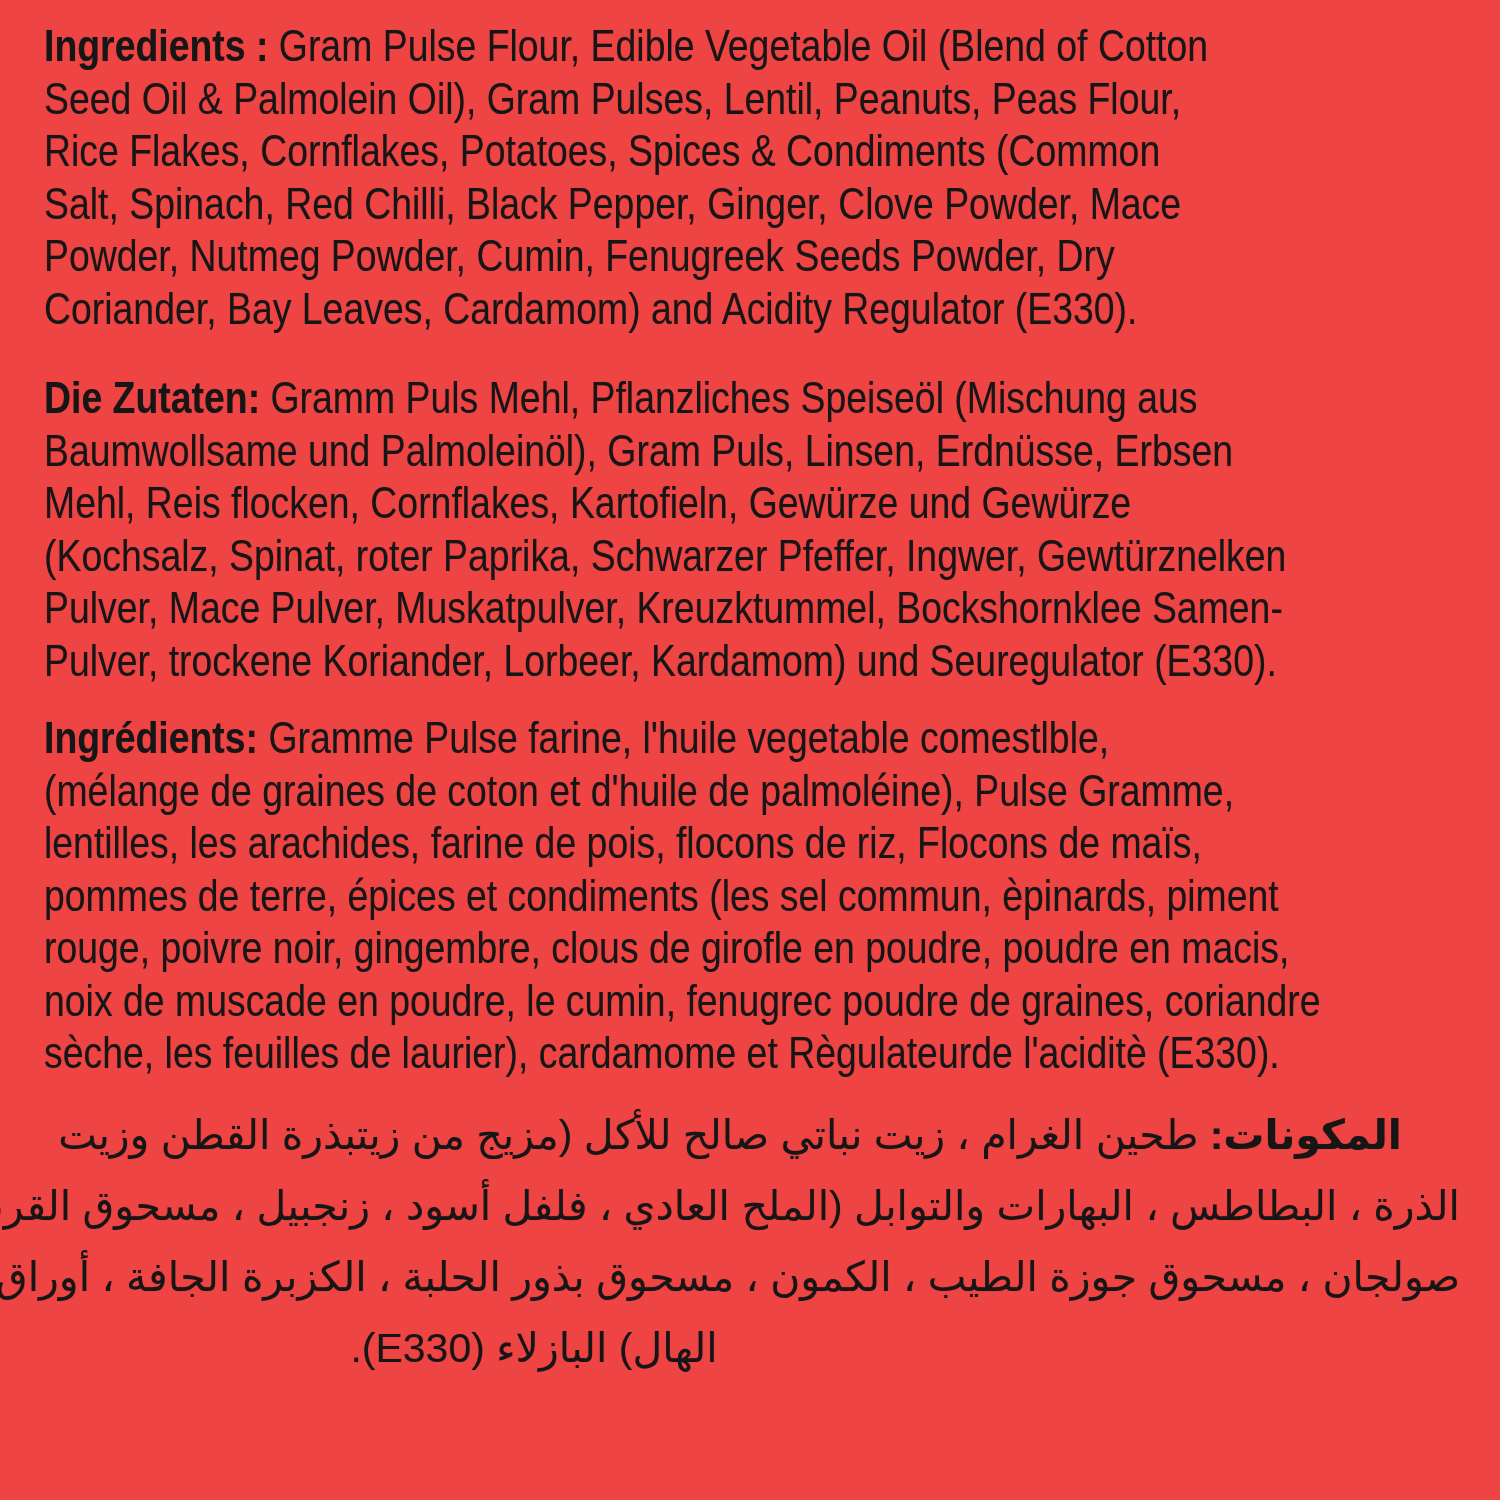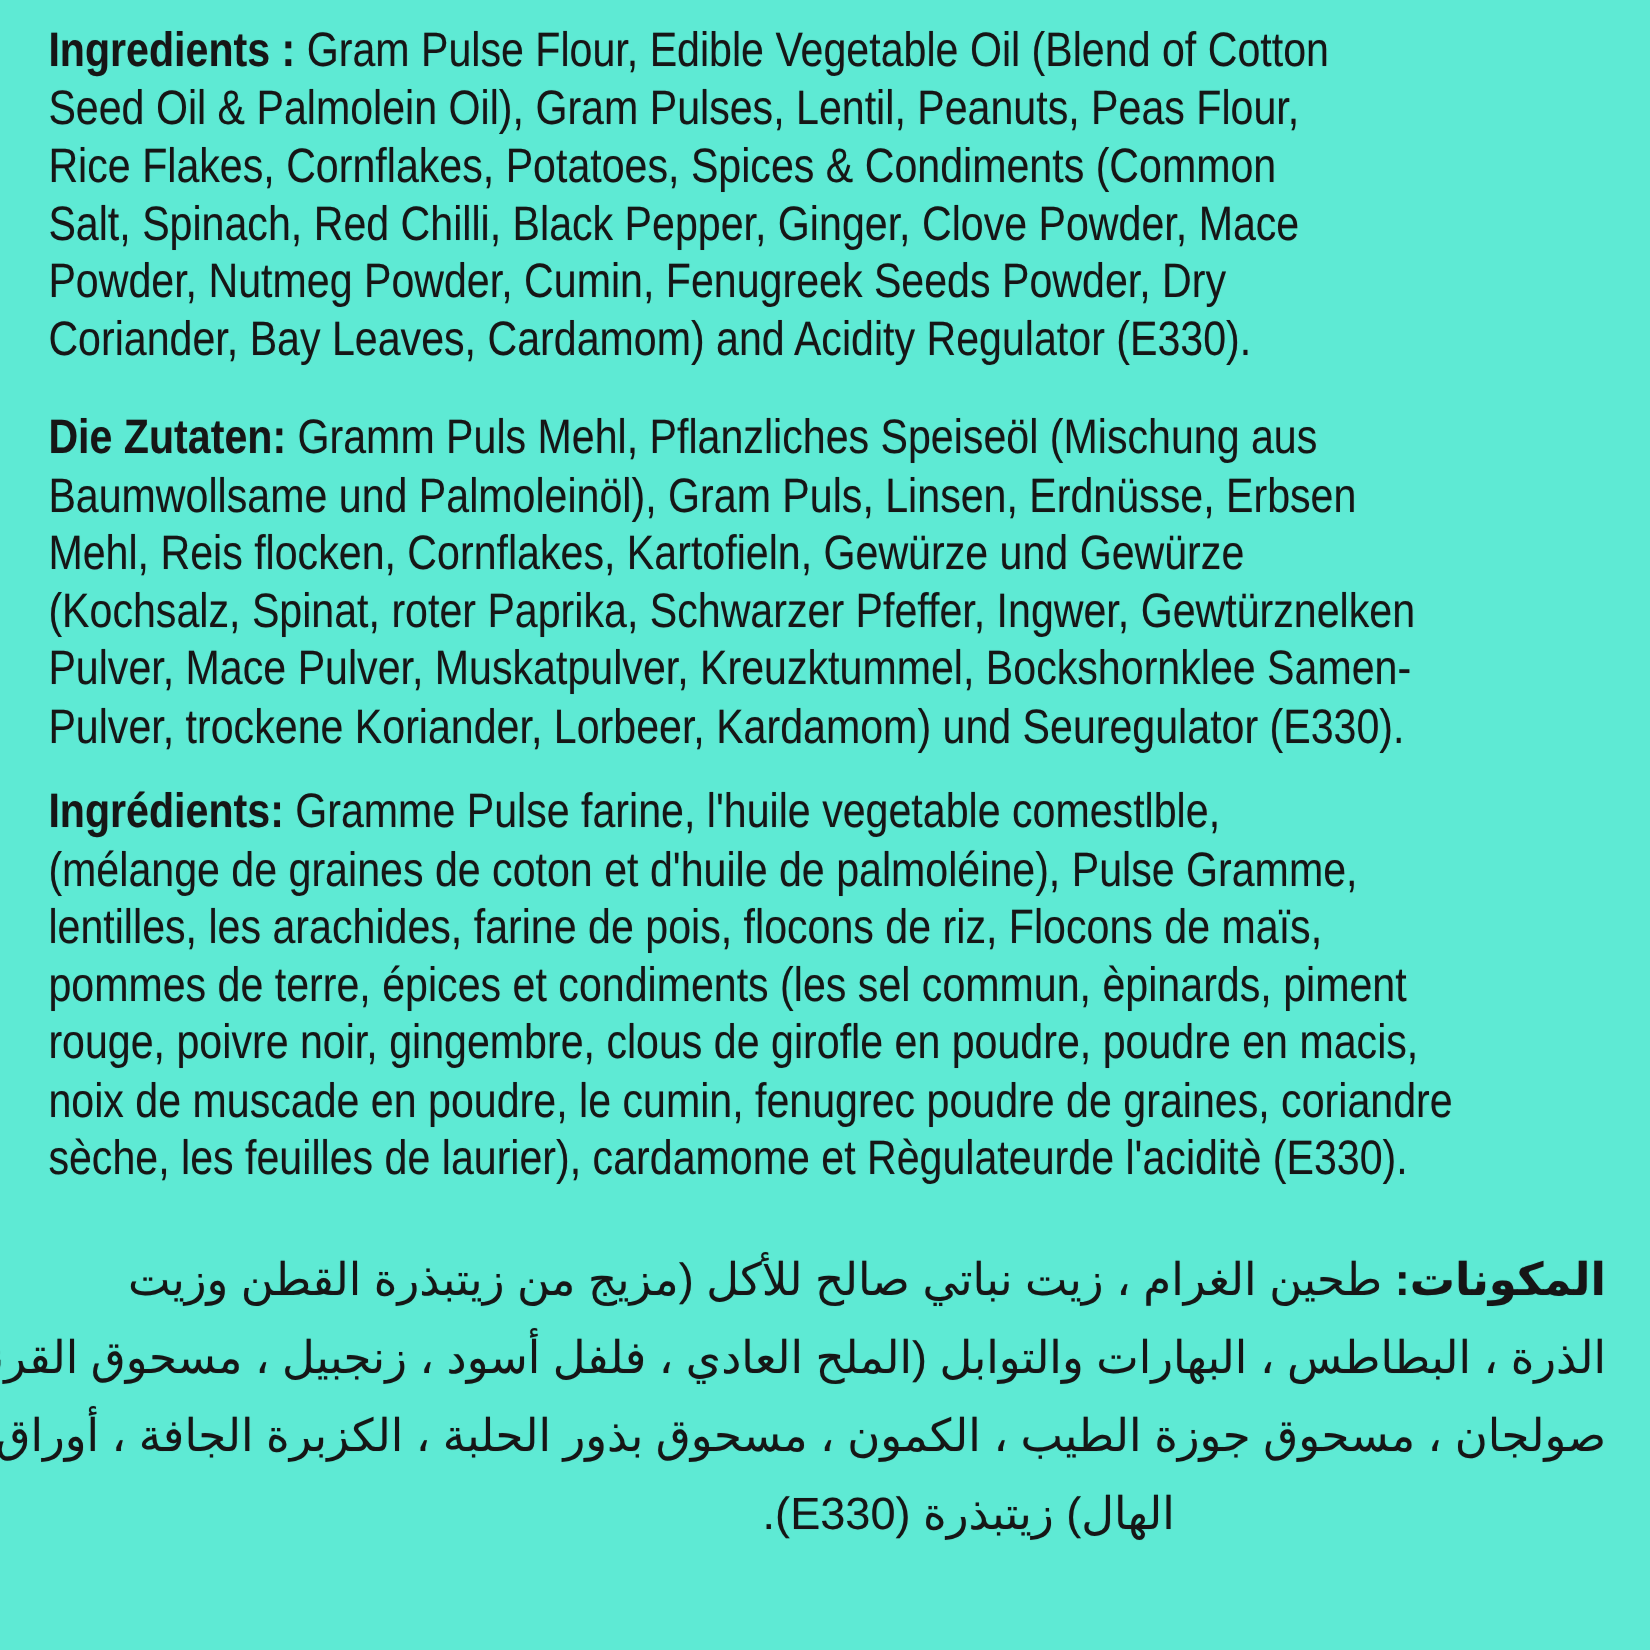--- a/index.html
+++ b/index.html
@@ -7,21 +7,21 @@
     padding: 0;
     width: 1500px;
     height: 1500px;
     background: #ffffff;
     overflow: hidden;
   }
   .page {
     position: relative;
     width: 1500px;
     height: 1500px;
-    background: #5eead4;
+    background: #ef4444;
     color: #161616;
     font-family: "Liberation Sans", "DejaVu Sans", sans-serif;
     text-shadow: 0 0 1px rgba(0,0,0,0.28);
   }
   .para {
     position: absolute;
     left: 44px;
     right: 0;
   }
   .latin {
@@ -41,21 +41,21 @@
     text-align: right;
     padding-right: 40px;
     font-size: 41px;
     line-height: 71px;
     white-space: nowrap;
   }
   .ar-lastline { padding-right: 392px; }
   #para-en { top: 20px; }
   #para-de { top: 372px; }
   #para-fr { top: 712px; }
-  #para-ar { top: 1128px; }
+  #para-ar { top: 1100px; text-align: center; }
 </style>
 </head>
 <body>
 
 <div class="page">
 
   <section class="para latin" id="para-en">
     <div class="line"><span class="bold">Ingredients :</span><span> Gram Pulse Flour, Edible Vegetable Oil (Blend of Cotton</span></div>
     <div class="line">Seed Oil &amp; Palmolein Oil), Gram Pulses, Lentil, Peanuts, Peas Flour,</div>
     <div class="line">Rice Flakes, Cornflakes, Potatoes, Spices &amp; Condiments (Common</div>
@@ -80,16 +80,16 @@
     <div class="line">pommes de terre, épices et condiments (les sel commun, èpinards, piment</div>
     <div class="line">rouge, poivre noir, gingembre, clous de girofle en poudre, poudre en macis,</div>
     <div class="line">noix de muscade en poudre, le cumin, fenugrec poudre de graines, coriandre</div>
     <div class="line">sèche, les feuilles de laurier), cardamome et Règulateurde l'aciditè (E330).</div>
   </section>
 
   <section class="para arabic" id="para-ar">
     <div class="line"><span class="bold">المكونات:</span><span> طحين الغرام ، زيت نباتي صالح للأكل (مزيج من زيتبذرة القطن وزيت</span></div>
     <div class="line">الذرة ، البطاطس ، البهارات والتوابل (الملح العادي ، فلفل أسود ، زنجبيل ، مسحوق القرنفل.</div>
     <div class="line">صولجان ، مسحوق جوزة الطيب ، الكمون ، مسحوق بذور الحلبة ، الكزبرة الجافة ، أوراق الغار ، منظم</div>
-    <div class="line ar-lastline">الهال) زيتبذرة (E330).</div>
+    <div class="line ar-lastline">الهال) البازلاء (E330).</div>
   </section>
 
 </div>
 
 </body></html>

